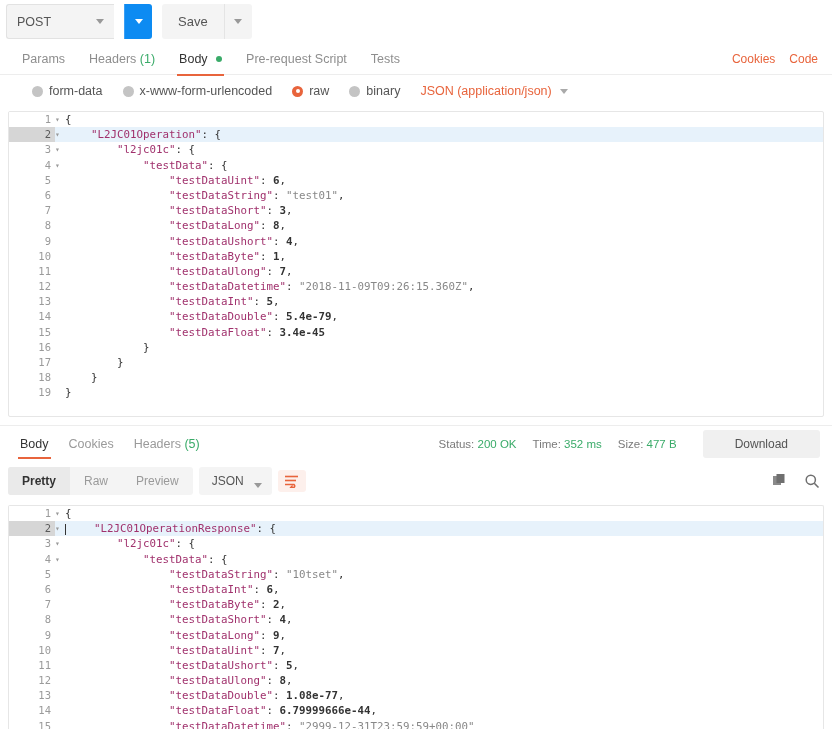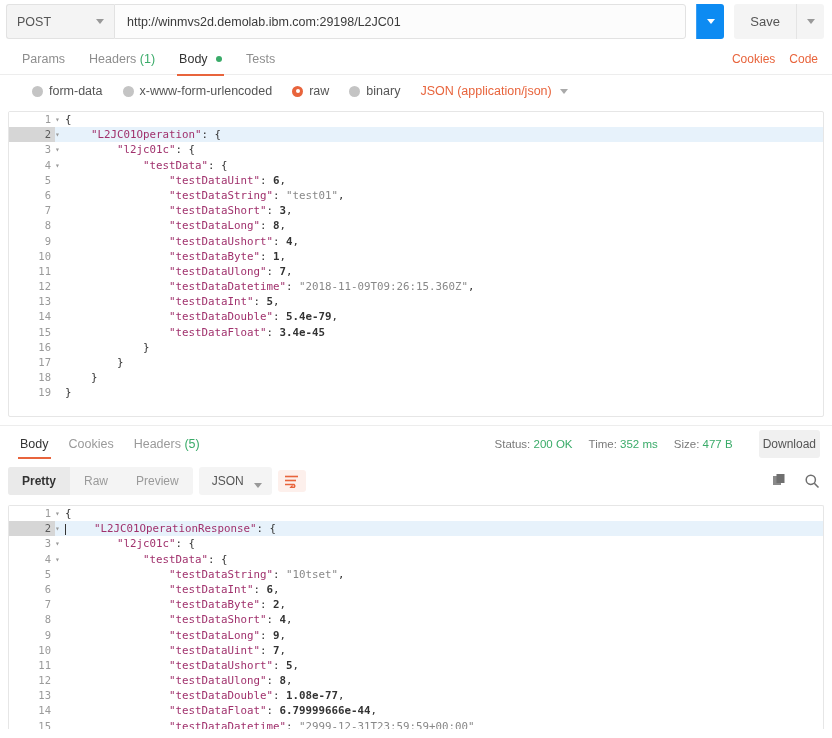--- a/index.html
+++ b/index.html
@@ -253,21 +253,21 @@
   .res-meta { margin-left: auto; display: flex; align-items: center; gap: 16px; }
   .meta {
     font-size: 11.5px; color: #7a7a7a;
   }
   .meta b { color: #3aab69; font-weight: normal; }
   .download-btn {
     background: #f0f0f0;
     border: none;
     font-size: 12px;
     color: #555;
-    padding: 7px 4px;
+    padding: 7px 32px;
     border-radius: 3px;
     margin-left: 10px;
     cursor: pointer;
     font-family: inherit;
   }
 
   
   .res-toolbar {
     display: flex; align-items: center;
     height: 40px;
@@ -306,23 +306,20 @@
   .icon-btn { cursor: pointer; display: flex; }
 </style>
 </head>
 <body>
 
 <div class="url-bar">
   <div class="method-select">
     <span>POST</span>
     <span class="caret"></span>
   </div>
-  <div class="url-input">
-    <span>http://winmvs2d.demolab.ibm.com:29198/L2JC01</span>
-  </div>
   <div class="send-wrap">
     <button class="send-caret">
       <span class="caret"></span>
     </button>
   </div>
   <div class="save-wrap">
     <button class="save-btn">Save</button>
     <button class="save-caret">
       <span class="caret"></span>
     </button>
@@ -333,20 +330,23 @@
   <div class="tab">
     <span>Params</span>
   </div>
   <div class="tab">
     <span>Headers</span>
     <span class="count">(1)</span>
   </div>
   <div class="tab active">
     <span>Body</span>
     <span class="dot-green"></span>
+  </div>
+  <div class="tab">
+    <span>Pre-request Script</span>
   </div>
   <div class="tab">
     <span>Tests</span>
   </div>
   <div class="tabs-right">
     <span class="link-orange">Cookies</span>
     <span class="link-orange">Code</span>
   </div>
 </div>
 

